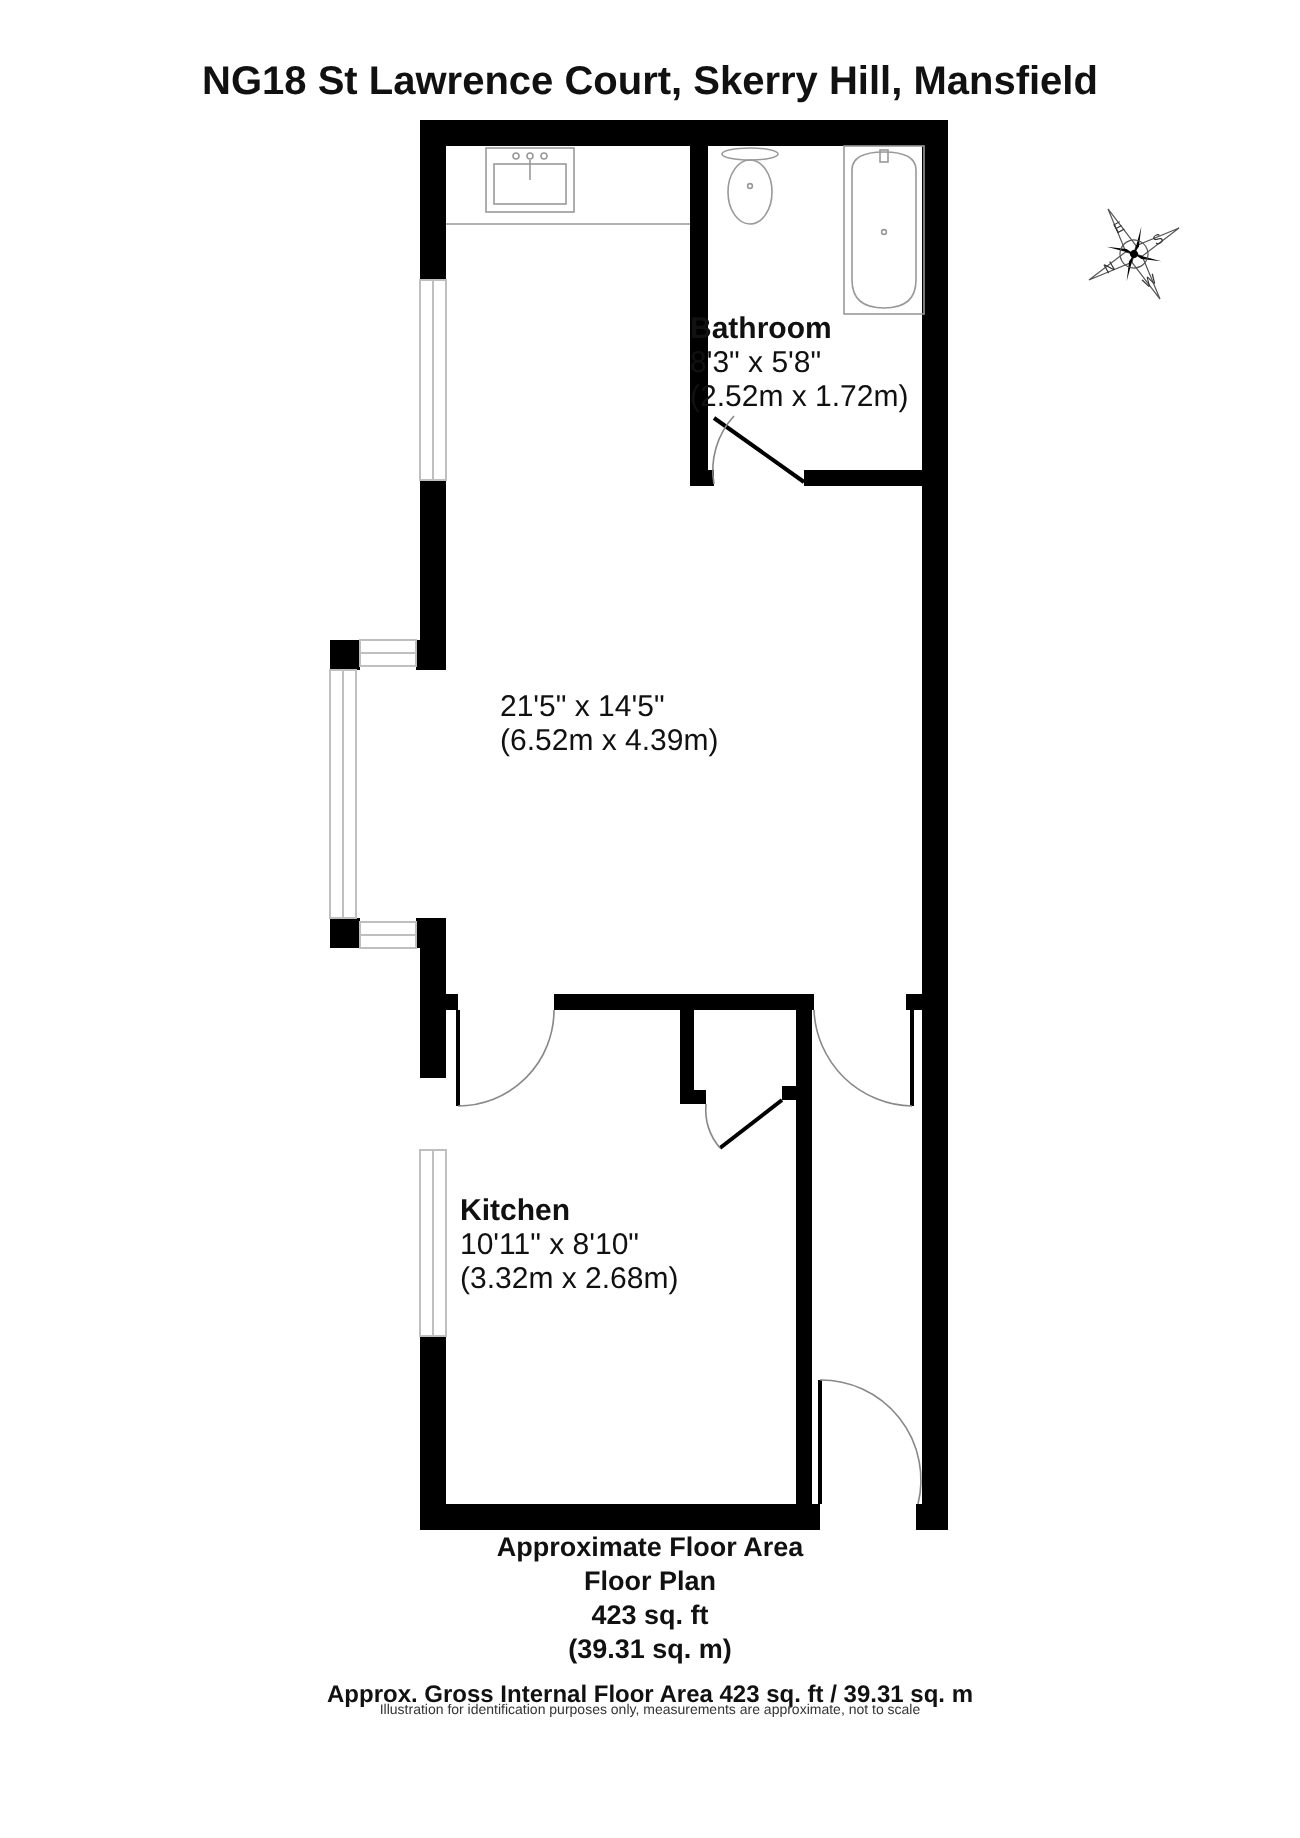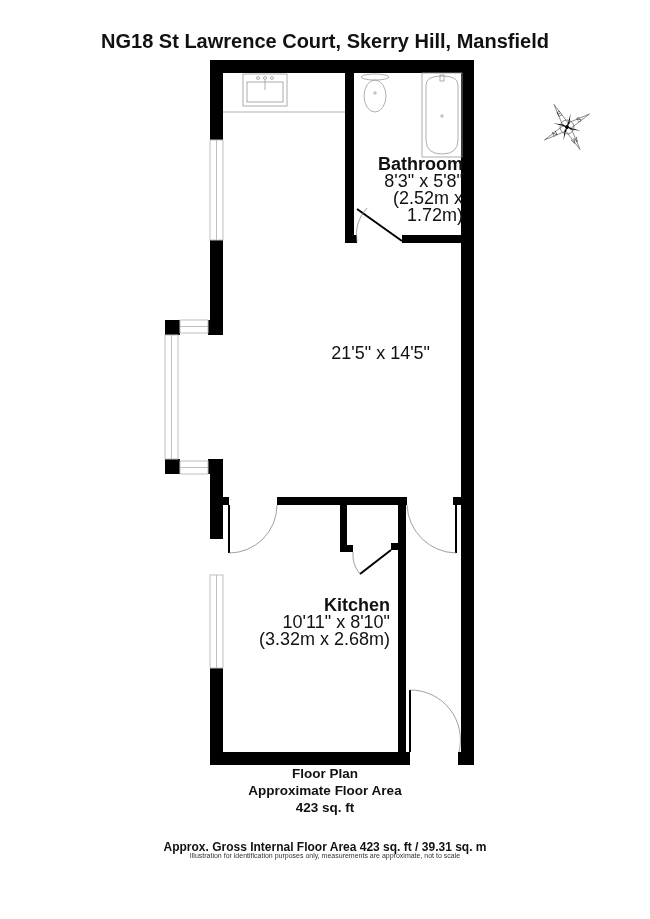--- a/index.html
+++ b/index.html
@@ -1,19 +1,19 @@
 <!DOCTYPE html>
 <html><head>
 <meta charset="utf-8">
 <style>
   html, body { margin: 0; padding: 0; background: #ffffff; }
   body { width: 650px; height: 919px; position: relative; overflow: hidden; font-family: "Liberation Sans", sans-serif; color: #111; }
   .title { position: absolute; left: 0; width: 650px; top: 30px; text-align: center; font-weight: bold; font-size: 20px; }
   svg.plan { position: absolute; left: 0; top: 0; }
-  .label { position: absolute; text-align: right; line-height: 17px; font-size: 18px; }
+  .label { position: absolute; text-align: left; line-height: 17px; font-size: 15px; }
   .label .name { font-weight: bold; }
   .summary { position: absolute; left: 0; width: 650px; top: 765px; text-align: center; font-weight: bold; font-size: 13.5px; line-height: 17px; }
   .gross { position: absolute; left: 0; width: 650px; top: 840px; text-align: center; font-weight: bold; font-size: 12px; }
   .disclaimer { position: absolute; left: 0; width: 650px; top: 852px; text-align: center; font-size: 7px; color: #333; }
 </style>
 </head>
 <body>
 
 <div class="title">NG18 St Lawrence Court, Skerry Hill, Mansfield</div>
 
@@ -135,28 +135,30 @@
 </svg>
 
 <div class="label" style="left:345px; top:156px; width:118px;">
   <div class="name">Bathroom</div>
   <div>8'3" x 5'8"</div>
   <div>(2.52m x 1.72m)</div>
 </div>
 
 <div class="label" style="left:250px; top:345px; width:180px;">
   <div>21'5" x 14'5"</div>
+  <div>(6.52m x 4.39m)</div>
 </div>
 
 <div class="label" style="left:230px; top:597px; width:160px;">
   <div class="name">Kitchen</div>
   <div>10'11" x 8'10"</div>
   <div>(3.32m x 2.68m)</div>
 </div>
 
 <div class="summary">
+  <div>Approximate Floor Area</div>
   <div>Floor Plan</div>
-  <div>Approximate Floor Area</div>
   <div>423 sq. ft</div>
+  <div>(39.31 sq. m)</div>
 </div>
 
 <div class="gross">Approx. Gross Internal Floor Area 423 sq. ft / 39.31 sq. m</div>
 <div class="disclaimer">Illustration for identification purposes only, measurements are approximate, not to scale</div>
 
 </body></html>

